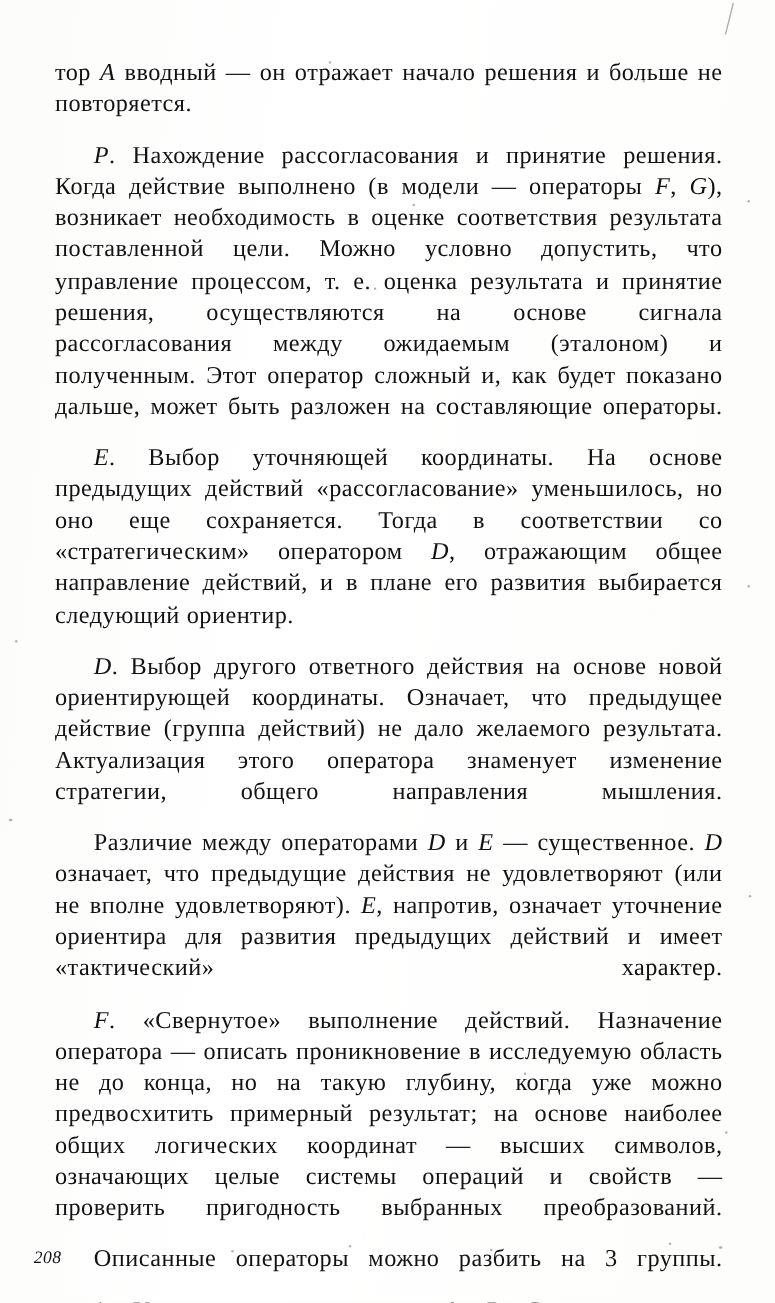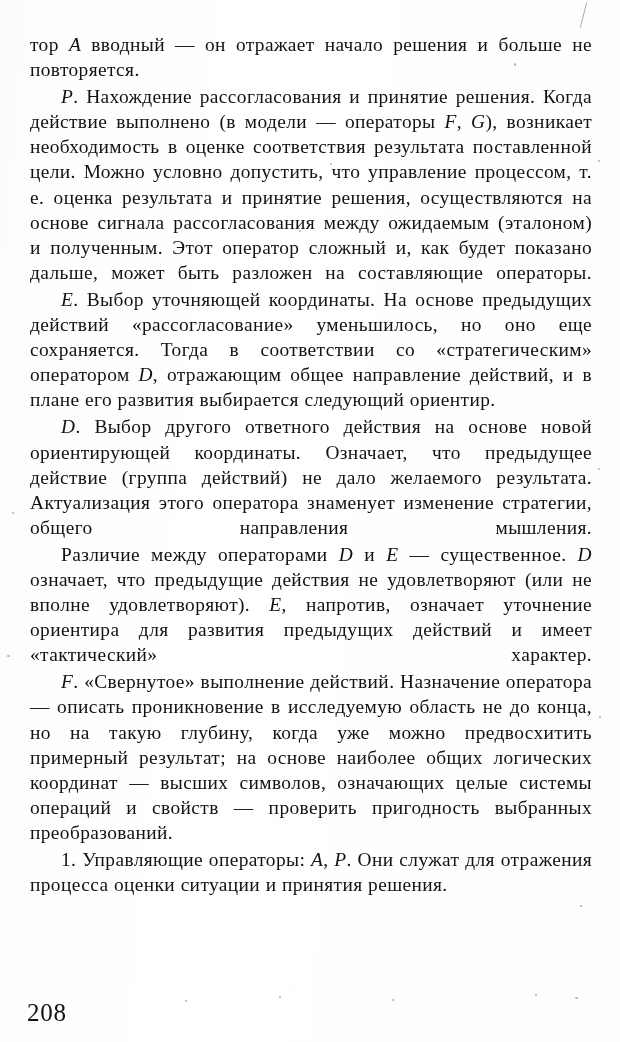--- a/index.html
+++ b/index.html
@@ -46,21 +46,21 @@
   }
 
   .textblock {
     position: absolute;
     left: 28px;
     top: 30px;
     width: 566px;
   }
 
   p {
-    margin: 2px;
+    margin: 16px;
     text-align: justify;
     text-align-last: left;
     font-size: 19.4px;
     line-height: 25.1px;
     letter-spacing: 0.02em;
     word-spacing: 0.015em;
     -webkit-font-smoothing: none;
   }
 
   p.indent {
@@ -72,23 +72,24 @@
   }
 
   i, .op {
     font-style: italic;
   }
 
   .folio {
     position: absolute;
     left: 27px;
     top: 1000px;
-    font-size: 25px;
+    font-size: 14px;
     line-height: 1;
     letter-spacing: 0.03em;
+    font-style: italic;
   }
 </style>
 </head>
 <body>
 
 <div class="page"></div>
 <div class="scan-streak"></div>
 
 <div class="speck" style="left:263px;top:49px;width:2px;height:2px;"></div>
 <div class="speck" style="left:514px;top:63px;width:2px;height:3px;"></div>
@@ -108,17 +109,18 @@
 <div class="speck" style="left:575px;top:997px;width:3px;height:2px;"></div>
 
 <div class="textblock">
 
   <p class="last-justify">тор <i class="op">A</i> вводный — он отражает начало решения и больше не повторяется.</p>
   <p class="indent last-justify"><i class="op">P</i>. Нахождение рассогласования и принятие решения. Когда действие выполнено (в модели — операторы <i class="op">F</i>, <i class="op">G</i>), возникает необходимость в оценке соответствия результата поставленной цели. Можно условно допустить, что управление процессом, т. е. оценка результата и принятие решения, осуществляются на основе сигнала рассогласования между ожидаемым (эталоном) и полученным. Этот оператор сложный и, как будет показано дальше, может быть разложен на составляющие операторы.</p>
   <p class="indent"><i class="op">E</i>. Выбор уточняющей координаты. На основе предыдущих действий «рассогласование» уменьшилось, но оно еще сохраняется. Тогда в соответствии со «стратегическим» оператором <i class="op">D</i>, отражающим общее направление действий, и в плане его развития выбирается следующий ориентир.</p>
   <p class="indent last-justify"><i class="op">D</i>. Выбор другого ответного действия на основе новой ориентирующей координаты. Означает, что предыдущее действие (группа действий) не дало желаемого результата. Актуализация этого оператора знаменует изменение стратегии, общего направления мышления.</p>
   <p class="indent last-justify">Различие между операторами <i class="op">D</i> и <i class="op">E</i> — существенное. <i class="op">D</i> означает, что предыдущие действия не удовлетворяют (или не вполне удовлетворяют). <i class="op">E</i>, напротив, означает уточнение ориентира для развития предыдущих действий и имеет «тактический» характер.</p>
   <p class="indent last-justify"><i class="op">F</i>. «Свернутое» выполнение действий. Назначение оператора — описать проникновение в исследуемую область не до конца, но на такую глубину, когда уже можно предвосхитить примерный результат; на основе наиболее общих логических координат — высших символов, означающих целые системы операций и свойств — проверить пригодность выбранных преобразований.</p>
+  <p class="indent last-justify">Описанные операторы можно разбить на 3 группы.</p>
   <p class="indent">1. Управляющие операторы: <i class="op">A</i>, <i class="op">P</i>. Они служат для отражения процесса оценки ситуации и принятия решения.</p>
 
 </div>
 
 <div class="folio">208</div>
 
 </body></html>

